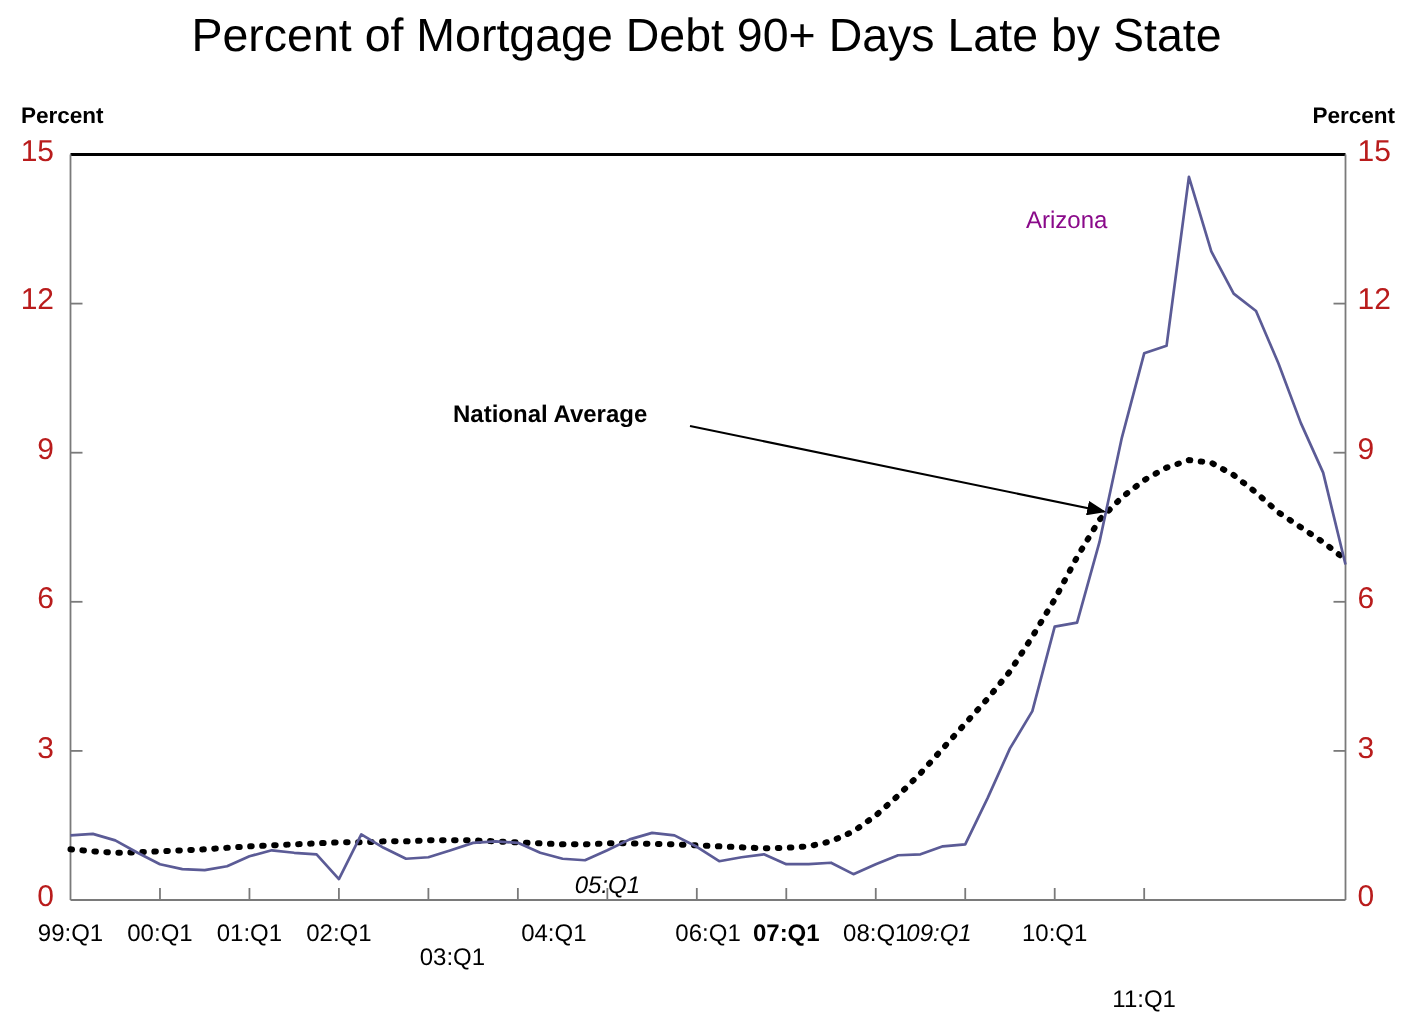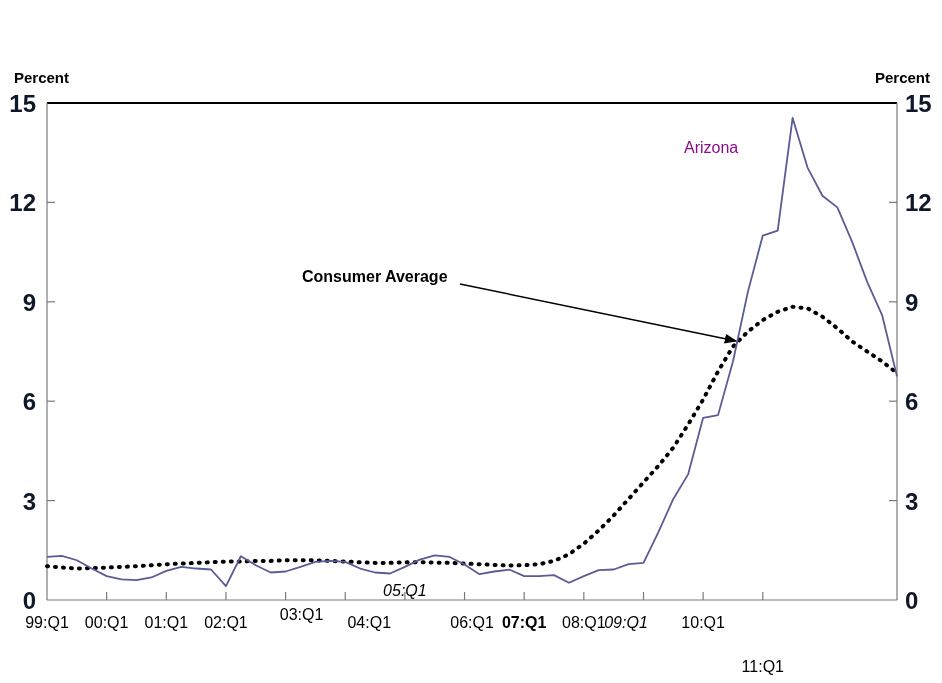--- a/index.html
+++ b/index.html
@@ -56,25 +56,24 @@
     font-size: 14px;
     color: #000000;
   }
   .plot-svg {
     position: absolute;
     left: 0;
     top: 0;
   }
   .ytick-label {
     position: absolute;
-    font-size: 24px;
-    color: #0f172a;
+    font-size: 20px;
+    color: #b91c1c;
     text-align: right;
     white-space: nowrap;
-    font-weight: bold;
   }
   .ytick-label.left { width: 34px; }
   .ytick-label.right { width: 34px; text-align: left; }
   .xtick-label {
     position: absolute;
     font-size: 16px;
     color: #000000;
     text-align: center;
     white-space: nowrap;
     transform: translateX(-50%);
@@ -91,20 +90,21 @@
   .series-label.national {
     font-weight: bold;
     color: #000000;
   }
 </style>
 </head>
 <body>
 
 <div id="chart-root">
 
+  <div class="chart-title">Percent of Mortgage Debt 90+ Days Late by State</div>
 
   <div class="axis-unit-left">Percent</div>
   <div class="axis-unit-right">Percent</div>
 
   <svg class="plot-svg" width="942" height="683">
     <g id="axes-group">
         <line x1="47" y1="103" x2="897" y2="103" stroke="#000" stroke-width="2"></line>
         <line x1="47" y1="600" x2="897" y2="600" stroke="#7a7a7a" stroke-width="1.2"></line>
         <line x1="47" y1="103" x2="47" y2="600" stroke="#7a7a7a" stroke-width="1.2"></line>
         <line x1="897" y1="103" x2="897" y2="600" stroke="#7a7a7a" stroke-width="1.2"></line>
@@ -157,28 +157,28 @@
       <div class="ytick-label right" style="left: 905px; top: 388.2px;">6</div>
       <div class="ytick-label right" style="left: 905px; top: 288.8px;">9</div>
       <div class="ytick-label right" style="left: 905px; top: 189.4px;">12</div>
       <div class="ytick-label right" style="left: 905px; top: 90px;">15</div>
     </div>
   <div id="xtick-group">
       <div class="xtick-label" style="left: 47px; top: 614px;">99:Q1</div>
       <div class="xtick-label" style="left: 106.649px; top: 614px;">00:Q1</div>
       <div class="xtick-label" style="left: 166.298px; top: 614px;">01:Q1</div>
       <div class="xtick-label" style="left: 225.947px; top: 614px;">02:Q1</div>
-      <div class="xtick-label" style="left: 285.596px; top: 606px; padding-left: 32px;">03:Q1</div>
+      <div class="xtick-label" style="left: 285.596px; top: 630px; padding-left: 32px;">03:Q1</div>
       <div class="xtick-label" style="left: 345.246px; top: 614px; margin-left: 24px;">04:Q1</div>
       <div class="xtick-label" style="left: 404.895px; top: 582px; font-style: italic;">05:Q1</div>
       <div class="xtick-label" style="left: 464.544px; top: 614px; padding-left: 15px;">06:Q1</div>
       <div class="xtick-label" style="left: 524.193px; top: 614px; font-weight: bold;">07:Q1</div>
       <div class="xtick-label" style="left: 583.842px; top: 614px;">08:Q1</div>
       <div class="xtick-label" style="left: 626px; top: 614px; font-style: italic;">09:Q1</div>
       <div class="xtick-label" style="left: 703.14px; top: 614px;">10:Q1</div>
       <div class="xtick-label" style="left: 762.789px; top: 614px; margin-top: 44px;">11:Q1</div>
     </div>
 
   <div class="series-label arizona" id="label-arizona" style="left: 684px; top: 139px; color: rgb(138, 10, 138);">Arizona</div>
-  <div class="series-label national" id="label-national" style="left: 302px; top: 268px; color: rgb(0, 0, 0);">Consumer Average</div>
+  <div class="series-label national" id="label-national" style="left: 302px; top: 268px; color: rgb(0, 0, 0);">National Average</div>
 
 
 </div>
 
 </body></html>

